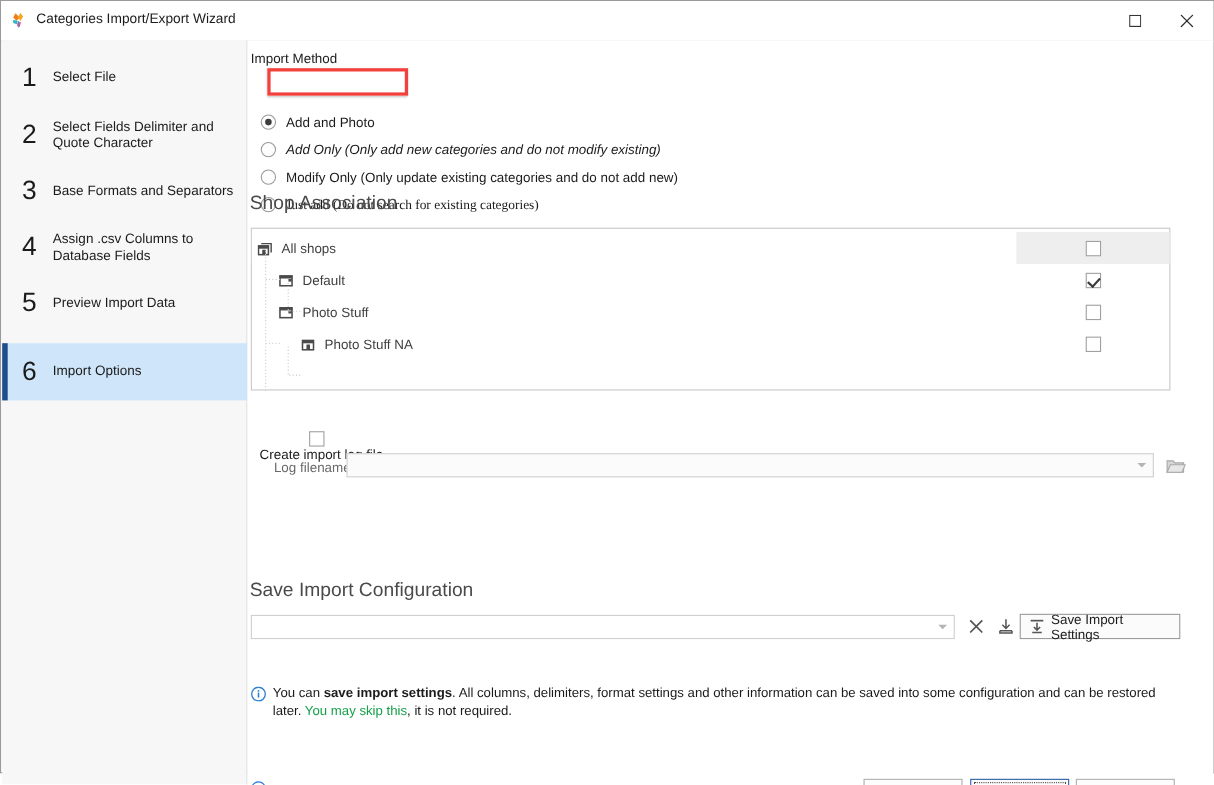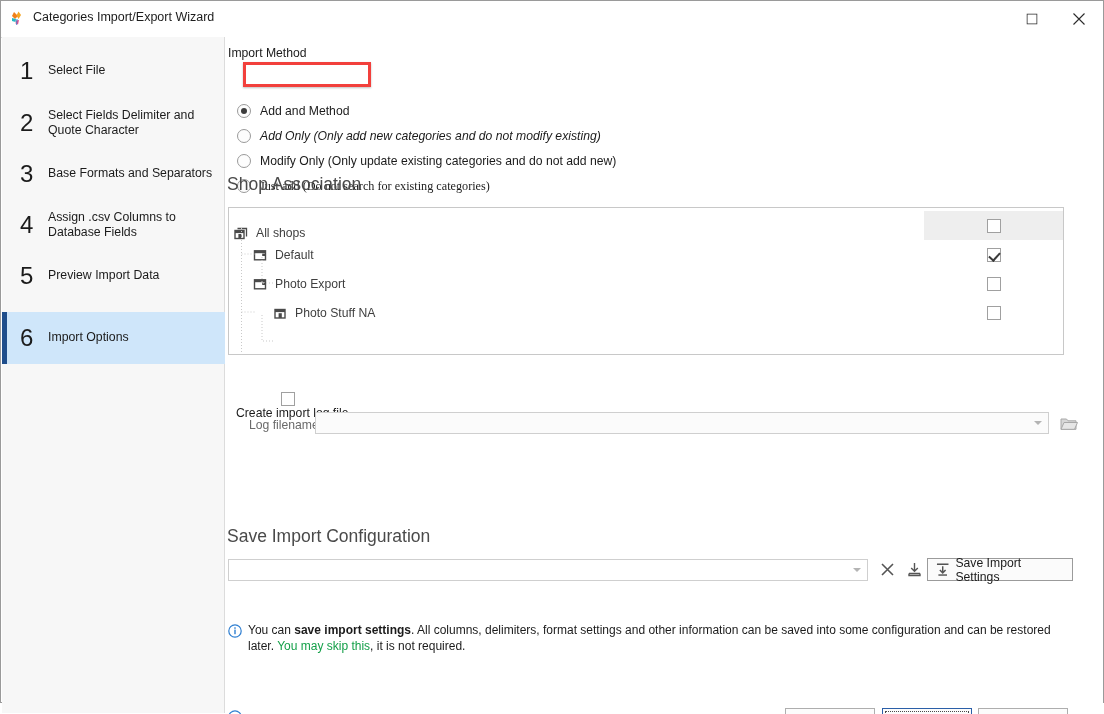--- a/index.html
+++ b/index.html
@@ -266,40 +266,40 @@
       <span class="lbl">Import Options</span>
     </div>
   </div>
 
   <div id="content">
 
     <div class="sec-label" style="left:3px;top:9px;">Import Method</div>
 
     <div class="radio-row" style="top:63px;">
       <span class="radio on"></span>
-      <span class="rl">Add and Method</span>
+      <span class="rl">Add and Photo</span>
     </div>
     <div class="radio-row" style="top:88px;font-style:italic;">
       <span class="radio"></span>
       <span class="rl">Add Only (Only add new categories and do not modify existing)</span>
     </div>
     <div class="radio-row" style="top:113px;">
       <span class="radio"></span>
       <span class="rl">Modify Only (Only update existing categories and do not add new)</span>
     </div>
     <div class="radio-row" style="top:138px;font-family:Liberation Serif, serif;">
       <span class="radio"></span>
       <span class="rl">Just add (Do not search for existing categories)</span>
     </div>
 
     <div class="sec-head" style="left:2px;top:137px;">Shop Association</div>
 
     <div id="tree">
 
-      <div class="trow header" style="margin-top:3px;align-items:flex-end;">
+      <div class="trow header" style="margin-top:3px;">
         <span class="tindent" style="width:5px;"></span>
         <span class="ticon">
           <svg width="15" height="14" viewBox="0 0 15 14">
             <rect x="1" y="4.5" width="9" height="8" fill="none" stroke="#4a4a4a" stroke-width="1.4"></rect>
             <rect x="1" y="4.5" width="9" height="2.6" fill="#4a4a4a"></rect>
             <rect x="4.4" y="8" width="3.2" height="4.5" fill="#4a4a4a"></rect>
             <path d="M3.5 2.5 h9 v8" fill="none" stroke="#4a4a4a" stroke-width="1.3"></path>
           </svg>
         </span>
         <span class="tlabel">All shops</span>
@@ -326,21 +326,21 @@
 
       <div class="trow">
         <span class="tindent" style="width:24px;"></span>
         <span class="ticon">
           <svg width="15" height="14" viewBox="0 0 15 14">
             <rect x="1.5" y="2.8" width="11" height="9" fill="none" stroke="#4a4a4a" stroke-width="1.4"></rect>
             <rect x="1.5" y="2.8" width="11" height="2.4" fill="#4a4a4a"></rect>
             <rect x="9.2" y="5.6" width="3" height="2.4" fill="#4a4a4a"></rect>
           </svg>
         </span>
-        <span class="tlabel">Photo Export</span>
+        <span class="tlabel">Photo Stuff</span>
         <span class="tcheckcell">
           <span class="cb"></span>
         </span>
       </div>
 
       <div class="trow">
         <span class="tindent" style="width:44px;"></span>
         <span class="ticon">
           <svg width="15" height="14" viewBox="0 0 15 14">
             <rect x="2" y="3.5" width="10" height="8.5" fill="none" stroke="#4a4a4a" stroke-width="1.4"></rect>

